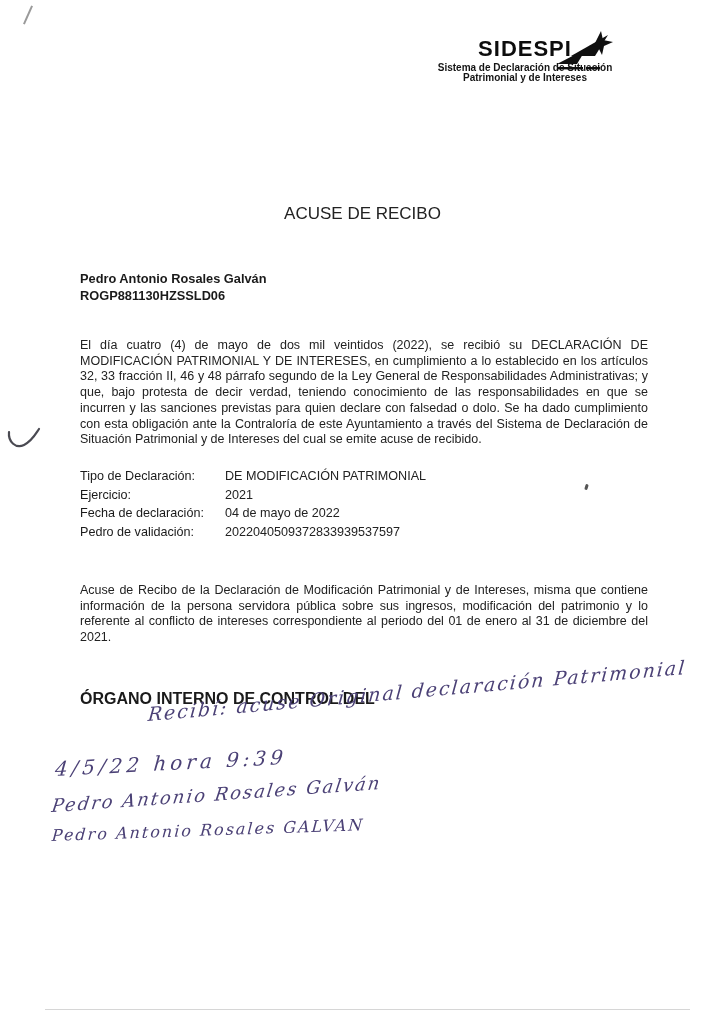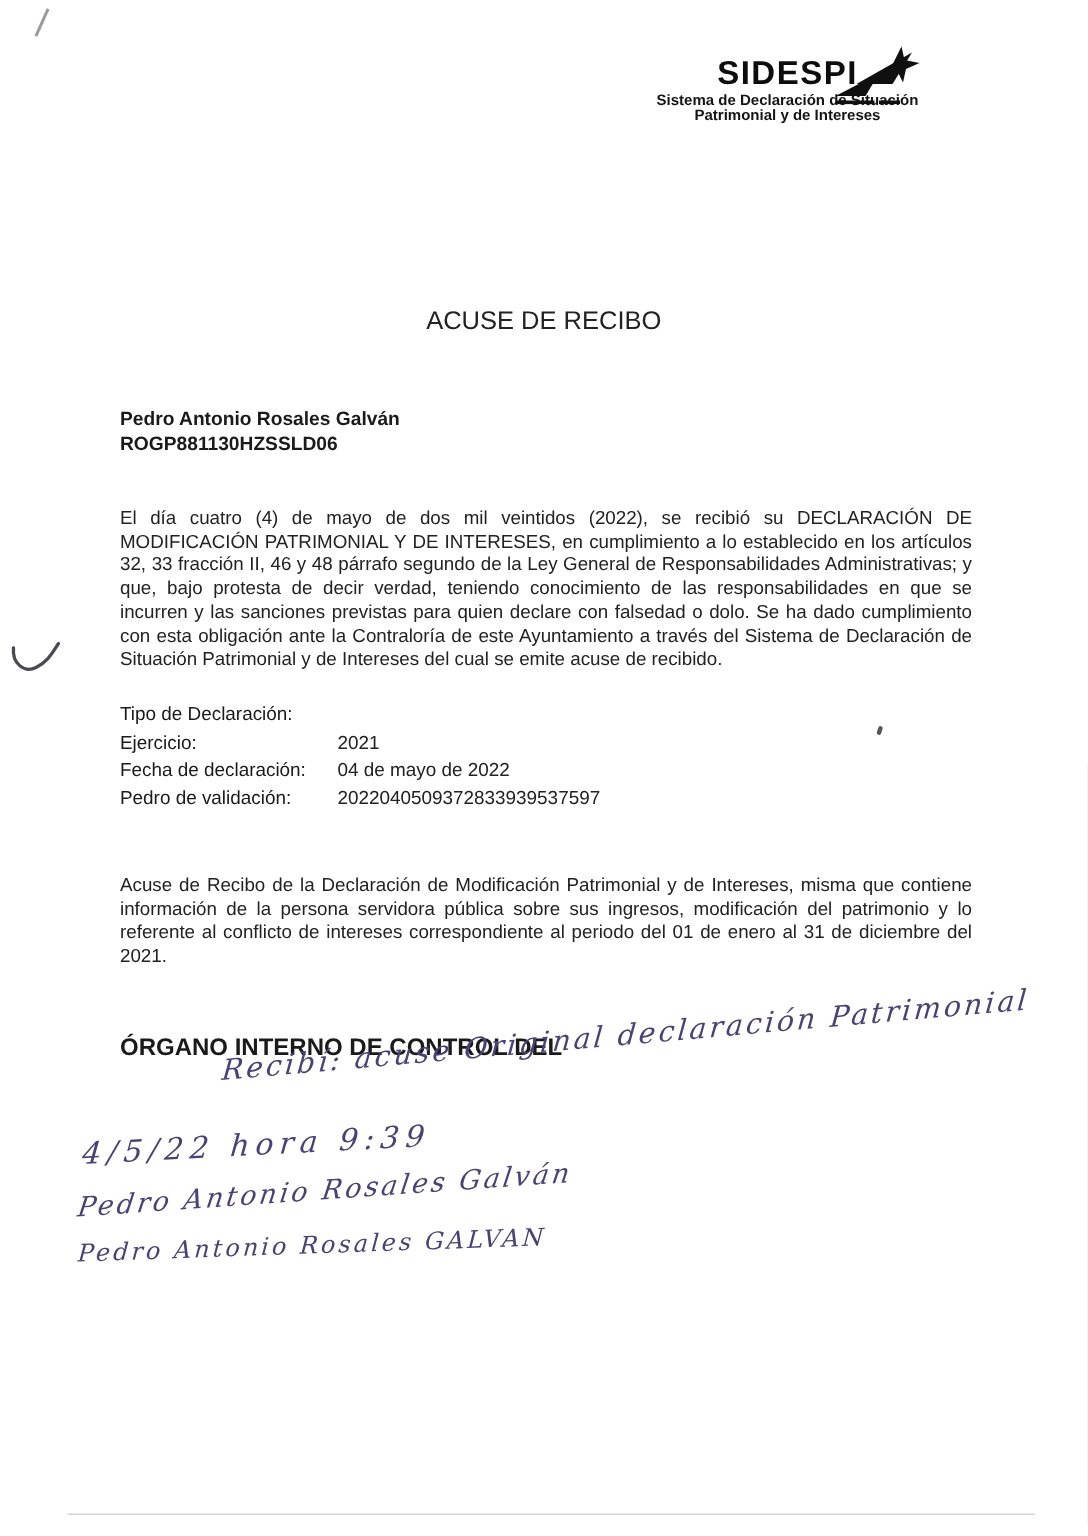--- a/index.html
+++ b/index.html
@@ -111,20 +111,21 @@
 
   <span class="pen-mark">
     <svg width="36" height="26" viewBox="0 0 36 26" aria-hidden="true">
       <path d="M3 6 C2 16, 10 23, 18 19 C26 15, 29 9, 33 3" stroke="#4a4a52" stroke-width="2.2" fill="none" stroke-linecap="round"></path>
     </svg>
   </span>
 
   <div class="fields">
     <div class="field-row">
       <span class="field-label">Tipo de Declaración:</span>
+      <span class="field-value">DE MODIFICACIÓN PATRIMONIAL</span>
     </div>
     <div class="field-row">
       <span class="field-label">Ejercicio:</span>
       <span class="field-value">2021</span>
     </div>
     <div class="field-row">
       <span class="field-label">Fecha de declaración:</span>
       <span class="field-value">04 de mayo de 2022</span>
     </div>
     <div class="field-row">

